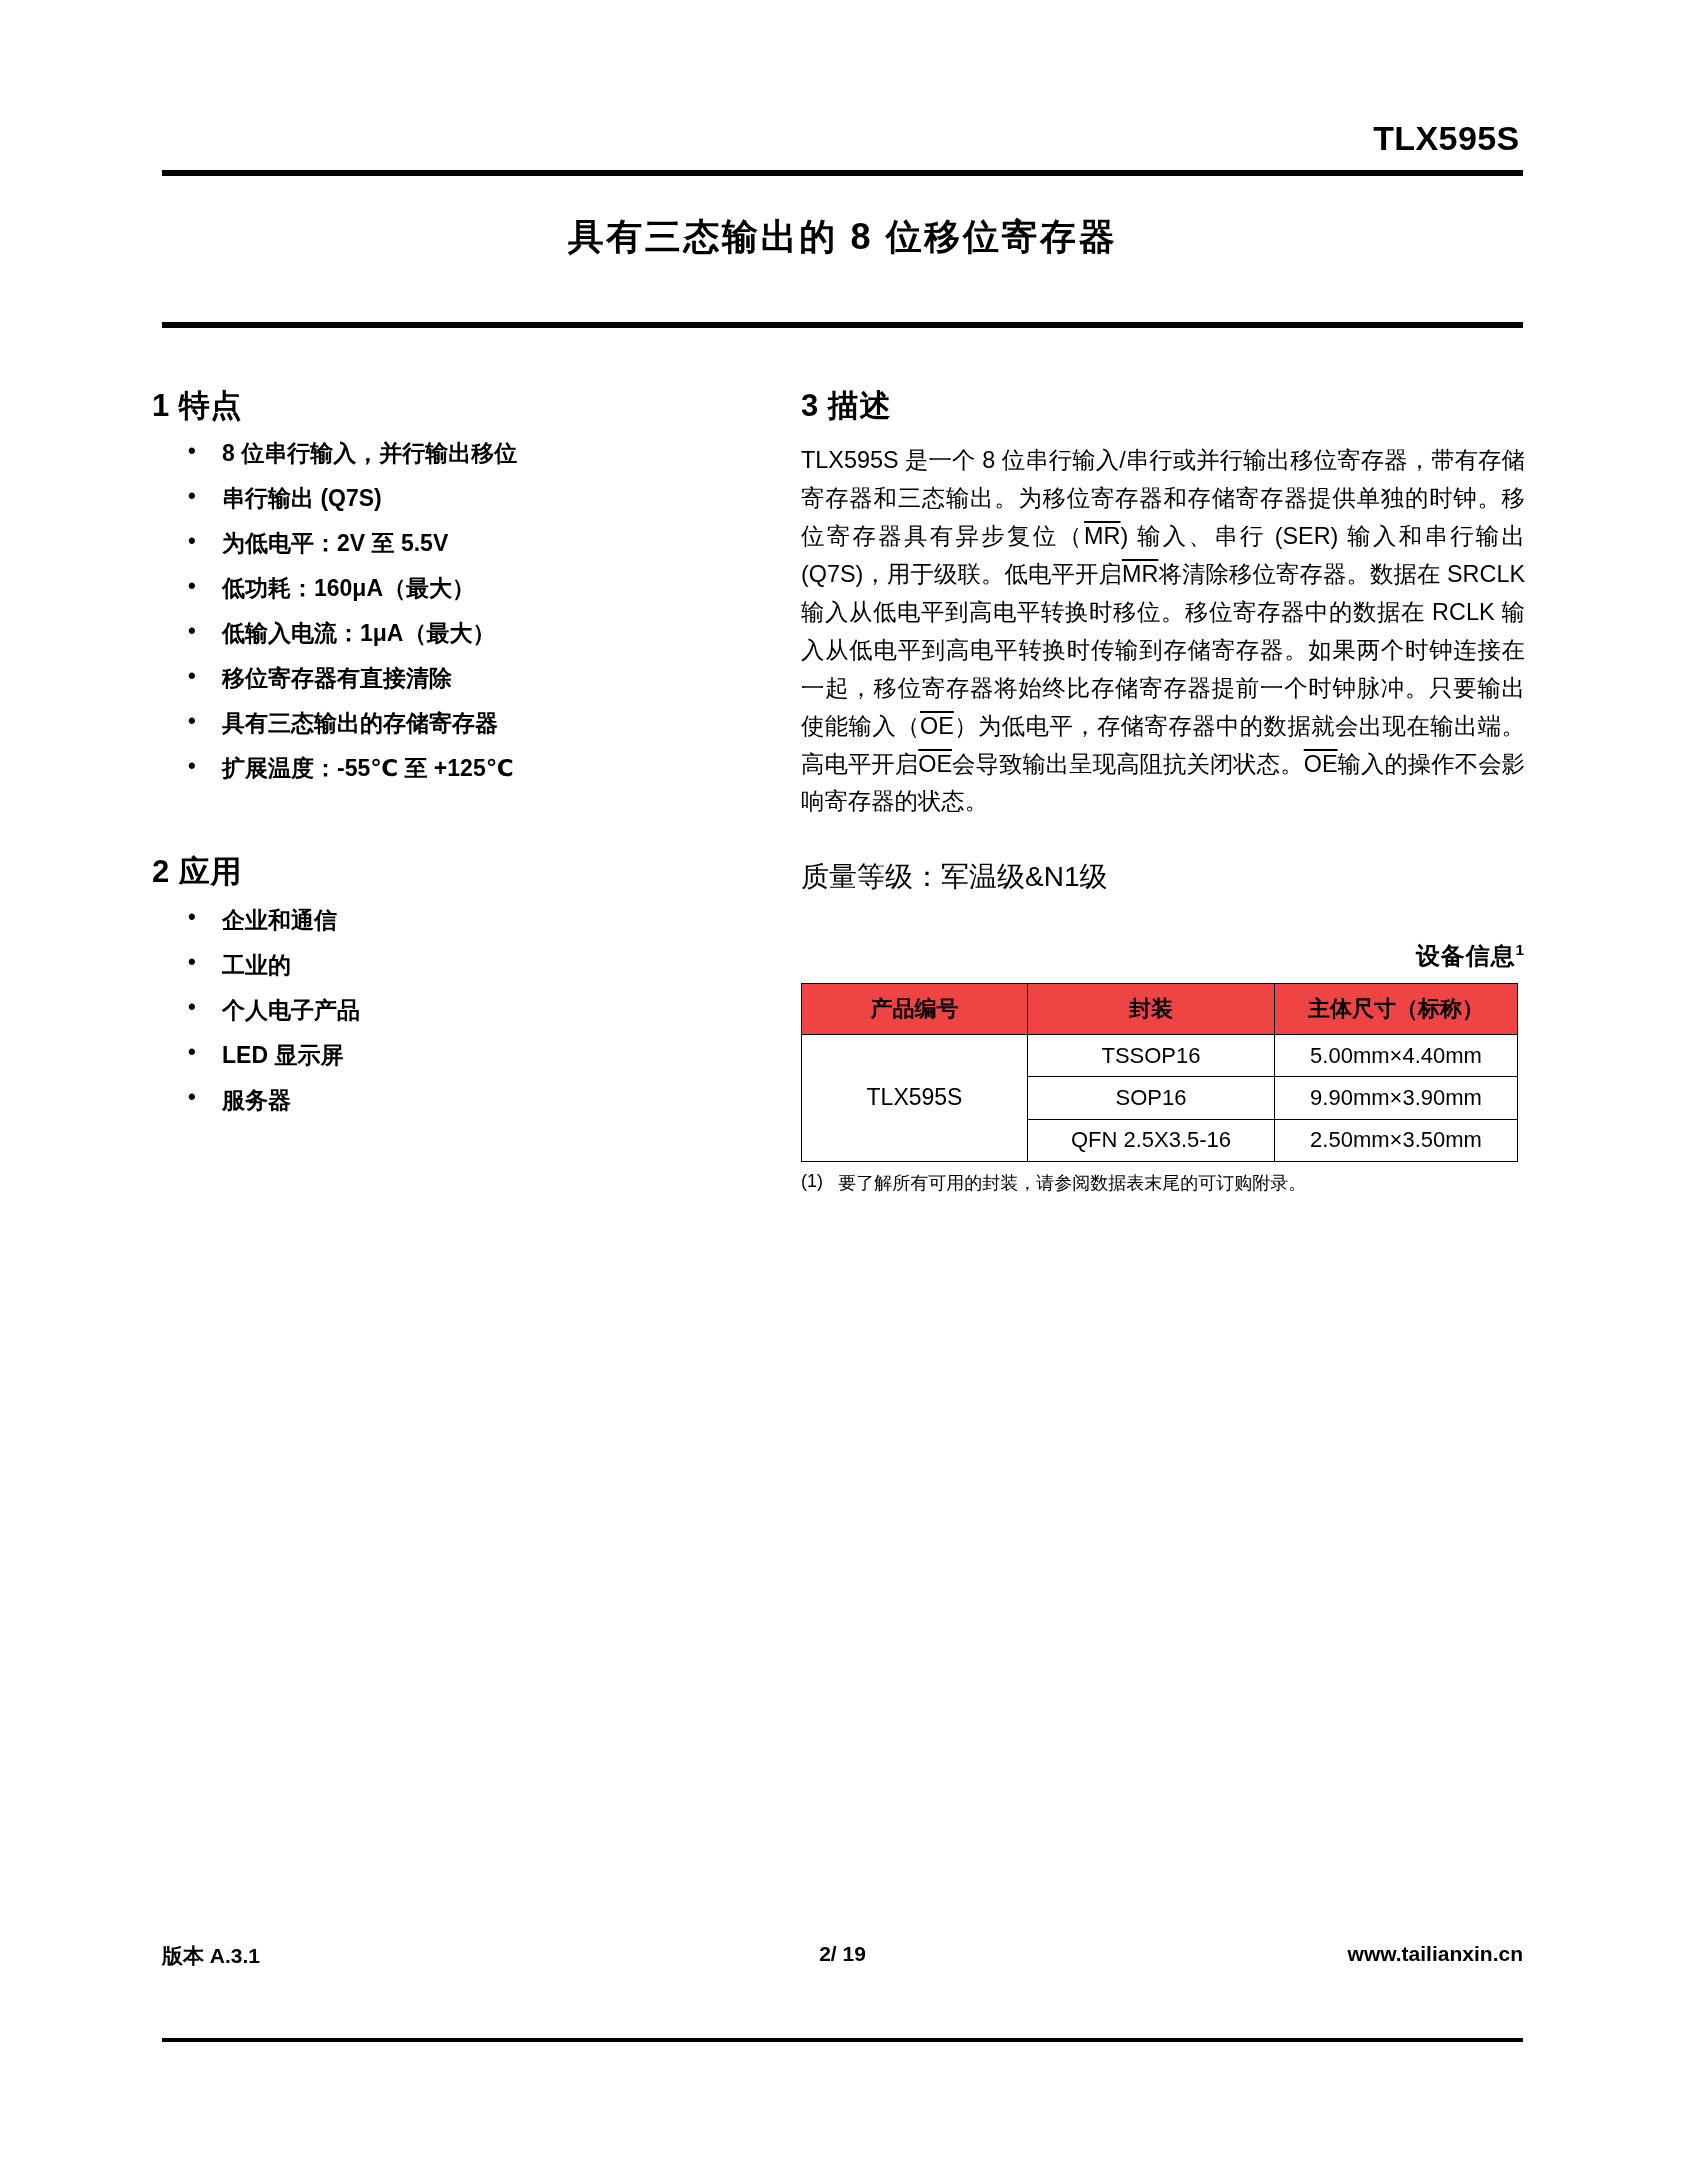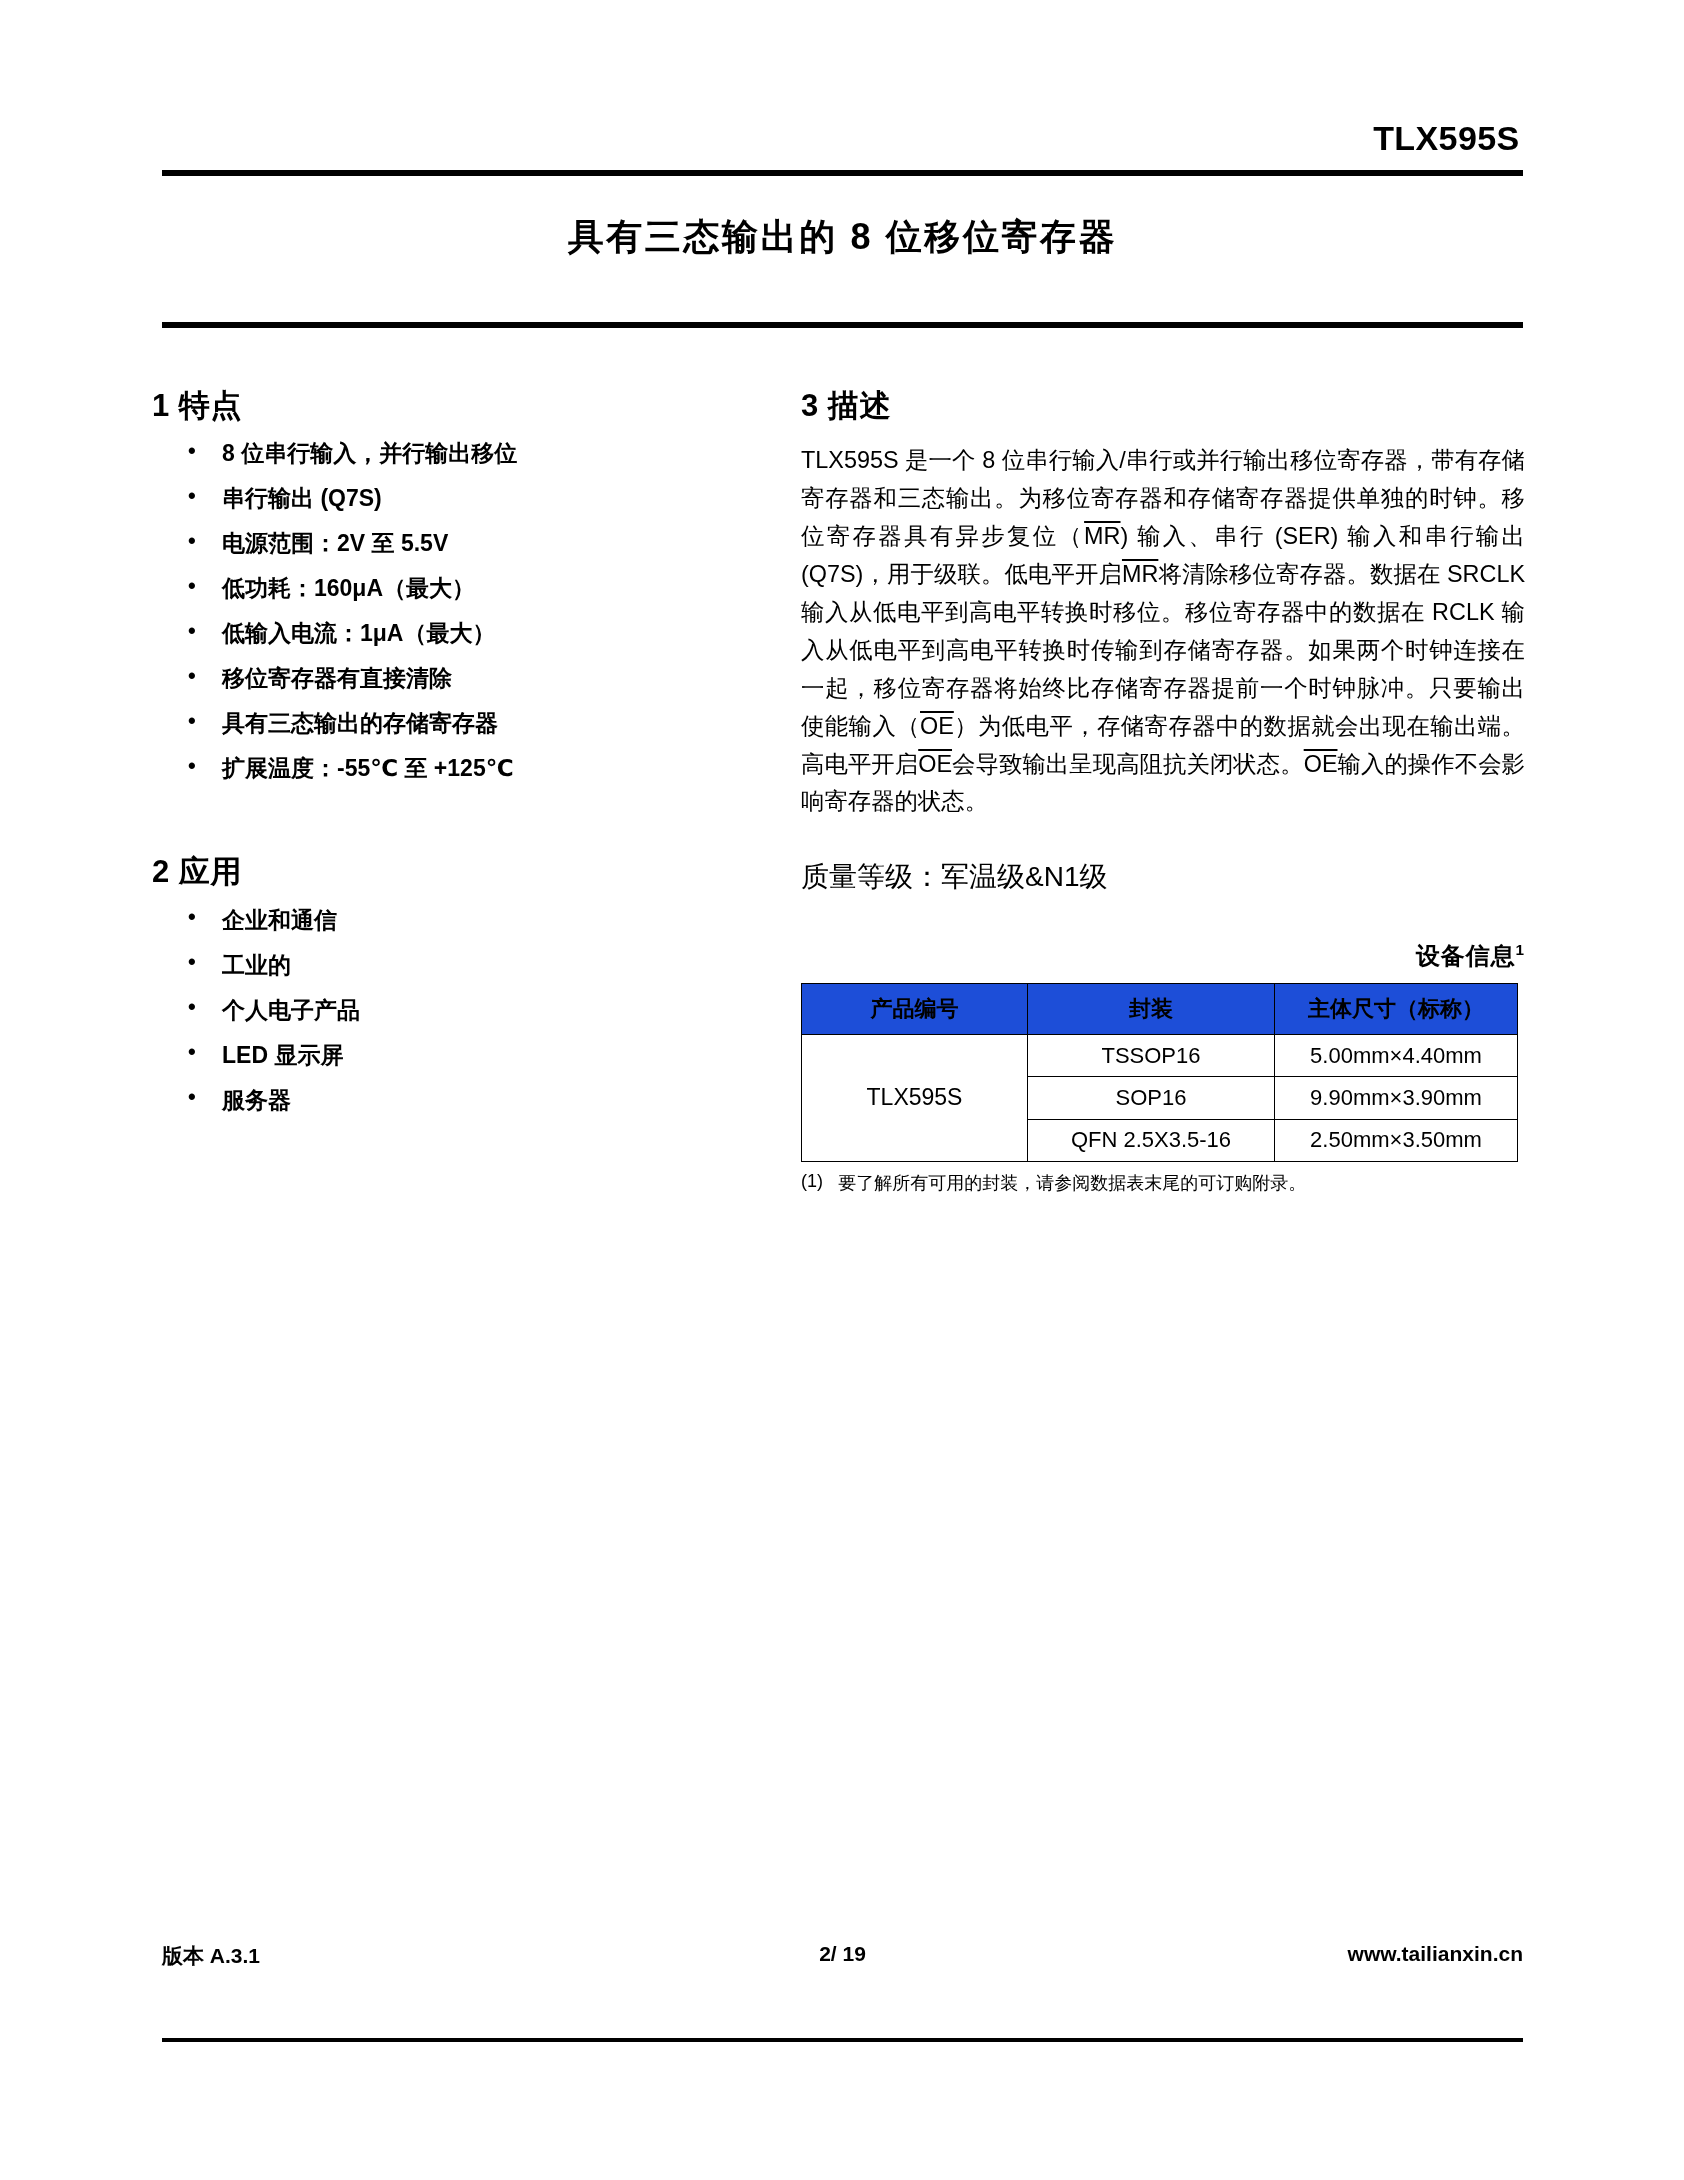--- a/index.html
+++ b/index.html
@@ -152,21 +152,21 @@
     font-family: "Liberation Sans", "DejaVu Sans", sans-serif;
     table-layout: fixed;
   }
   table.devinfo th, table.devinfo td {
     border: 1.7px solid #000;
     text-align: center;
     font-size: 22px;
     padding: 7.7px 3.4px;
   }
   table.devinfo th {
-    background: #1d4ed8;
+    background: #ef4444;
     font-weight: bold;
     font-size: 22px;
     padding: 10.2px 3.4px;
   }
   table.devinfo td.partcell {
     font-size: 23px;
   }
   .col1 { width: 226px; }
   .col2 { width: 247px; }
   .col3 { width: 243px; }
@@ -219,21 +219,21 @@
 
   <div class="col-left">
 
     <div class="sec-head">
       <span class="num">1</span><span>特点</span>
     </div>
 
     <ul class="bullets">
       <li>8 位串行输入，并行输出移位</li>
       <li>串行输出 (Q7S)</li>
-      <li>电源范围：2V 至 5.5V</li>
+      <li>为低电平：2V 至 5.5V</li>
       <li>低功耗：160μA（最大）</li>
       <li>低输入电流：1μA（最大）</li>
       <li>移位寄存器有直接清除</li>
       <li>具有三态输出的存储寄存器</li>
       <li>扩展温度：-55℃ 至 +125℃</li>
     </ul>
 
     <div class="gap-block"></div>
 
     <div class="sec-head">

